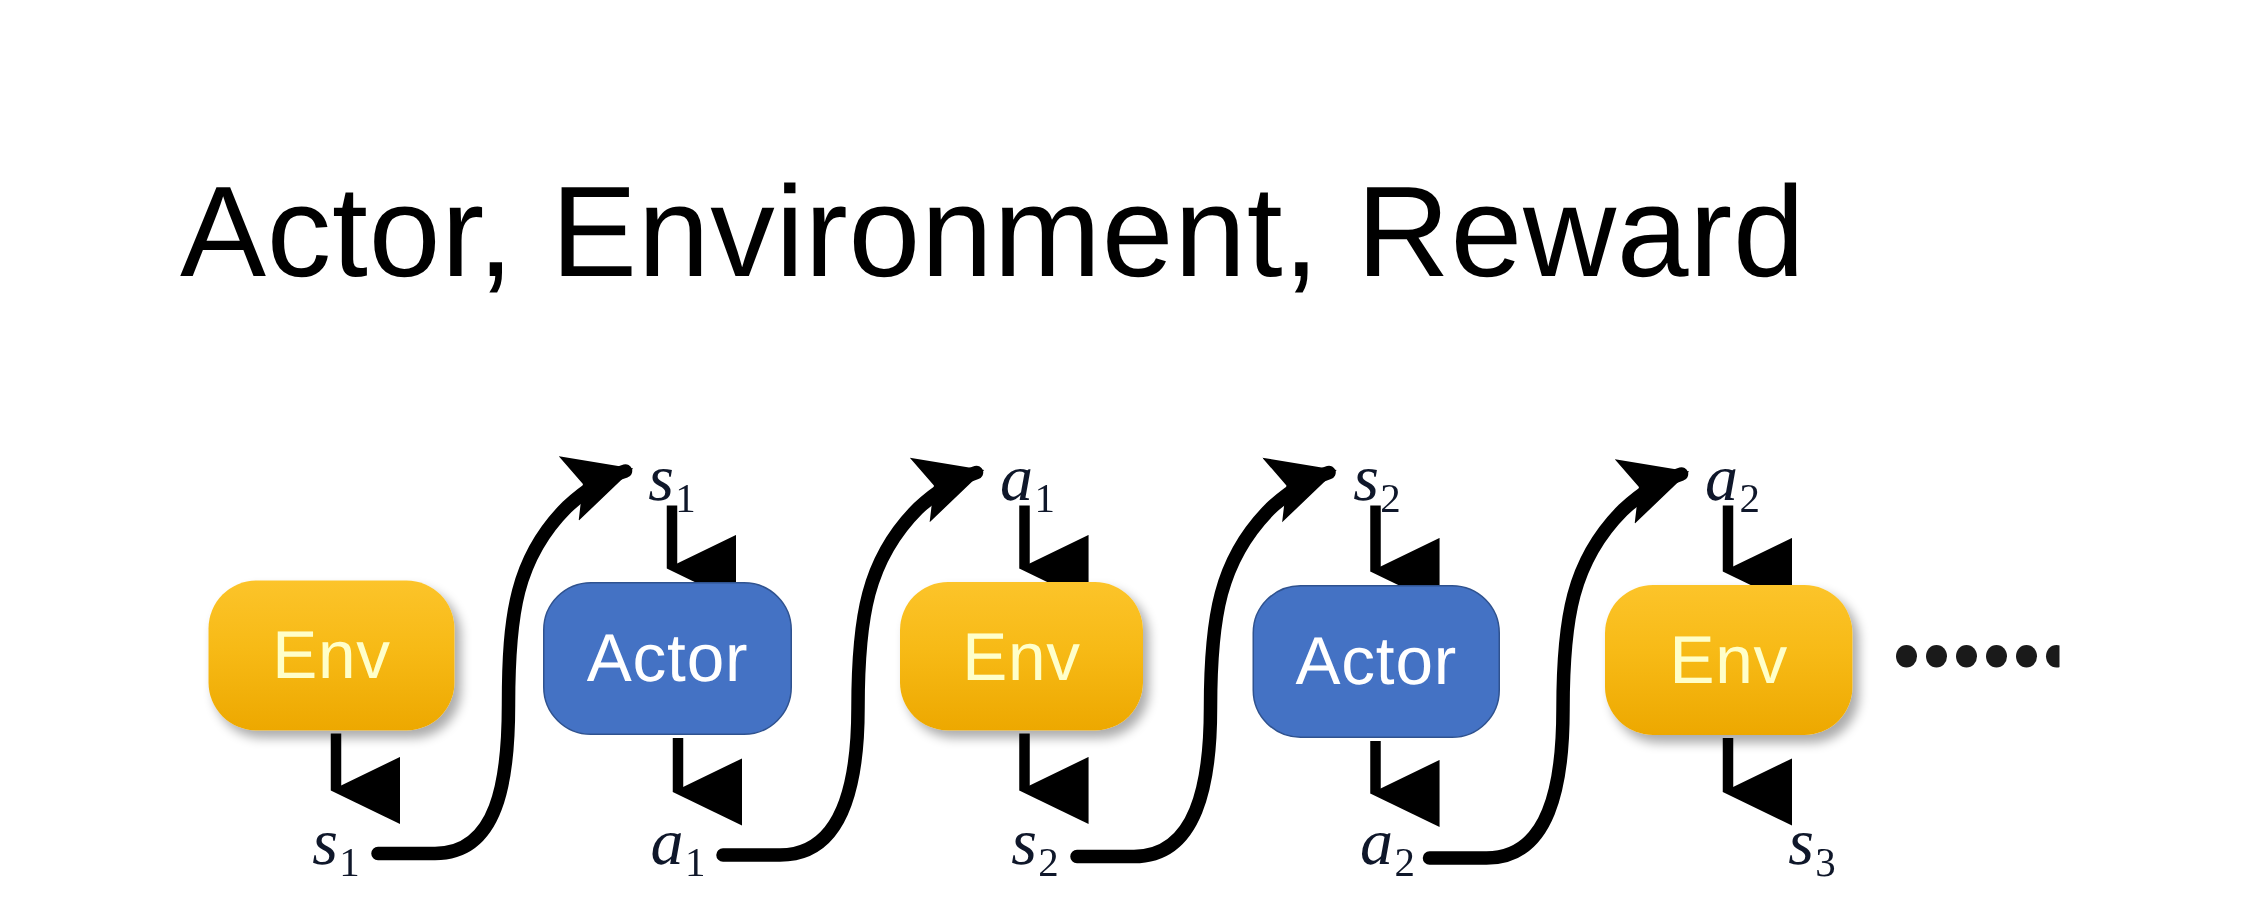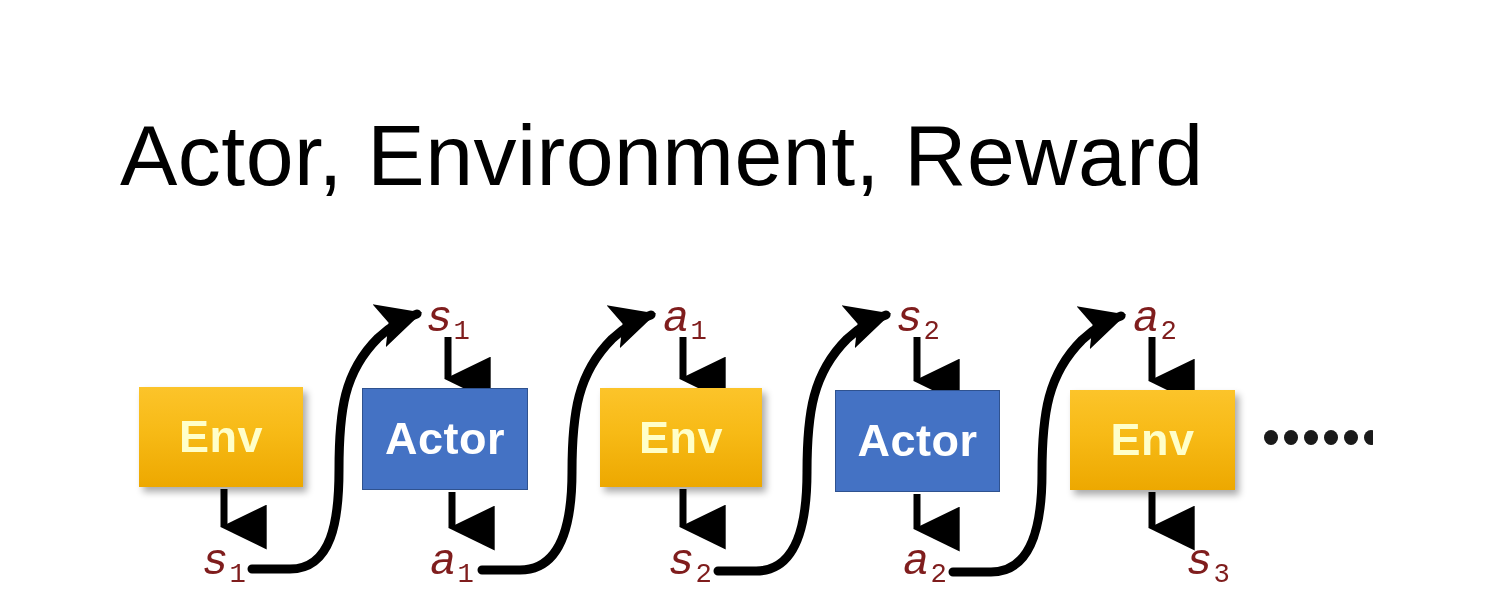--- a/index.html
+++ b/index.html
@@ -40,45 +40,46 @@
   }
 
   
   .node-box {
     position: absolute;
     box-sizing: border-box;
     display: flex;
     align-items: center;
     justify-content: center;
     font-family: "Liberation Sans", sans-serif;
-    font-weight: 700;
+    font-weight: 400;
     letter-spacing: 0.5px;
+    border-radius: 32px;
   }
   .node-box.env {
     background: linear-gradient(180deg, #fcc42a 0%, #f7ba16 45%, #eda800 100%);
     color: #ffffc9;
     font-size: 45px;
     box-shadow: 4px 5px 7px rgba(0,0,0,0.33);
     border: none;
   }
   .node-box.actor {
     background: #4472c4;
     color: #ffffff;
     font-size: 45px;
     border: 1px solid #2f528f;
     box-shadow: none;
   }
 
   
   .math-label {
     position: absolute;
-    font-family: Liberation Mono, monospace;
+    font-family: Liberation Serif, serif;
     font-style: italic;
     font-size: 44px;
-    color: #7f1d1d;
+    color: #0f172a;
     white-space: nowrap;
     line-height: 1;
     transform: translateX(-50%);
   }
   .math-label sub {
     font-size: 0.62em;
     font-style: normal;
     vertical-align: -0.28em;
     padding-left: 1px;
   }

